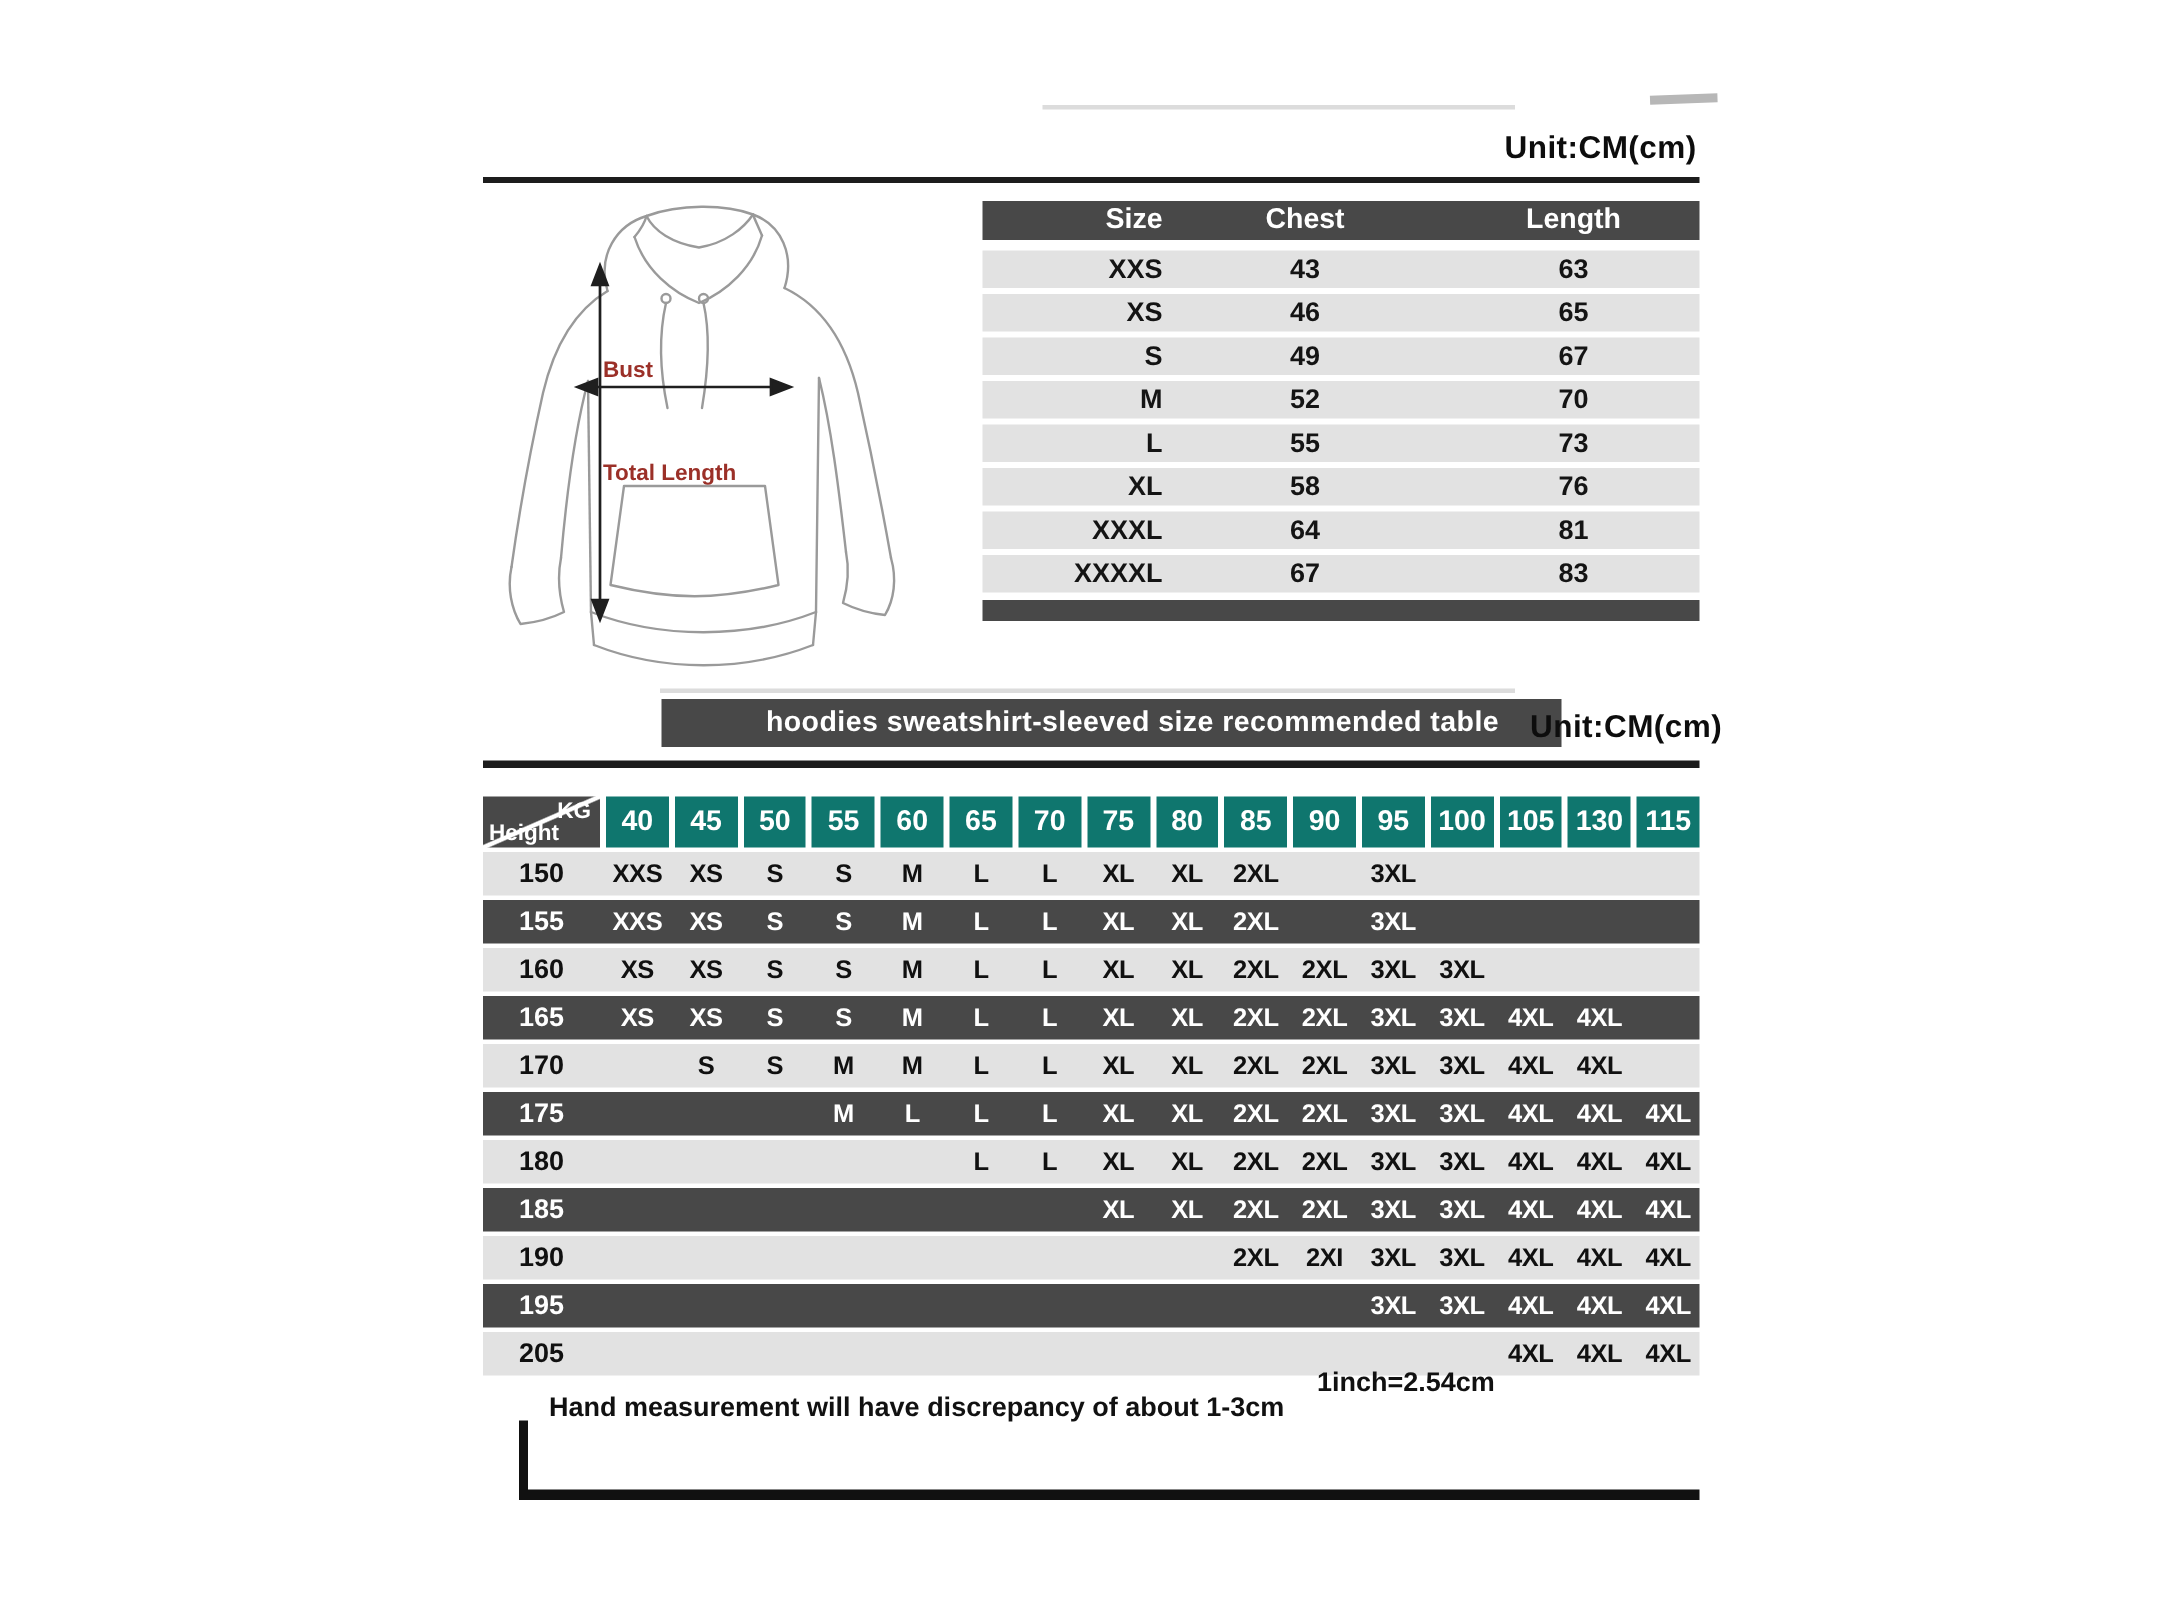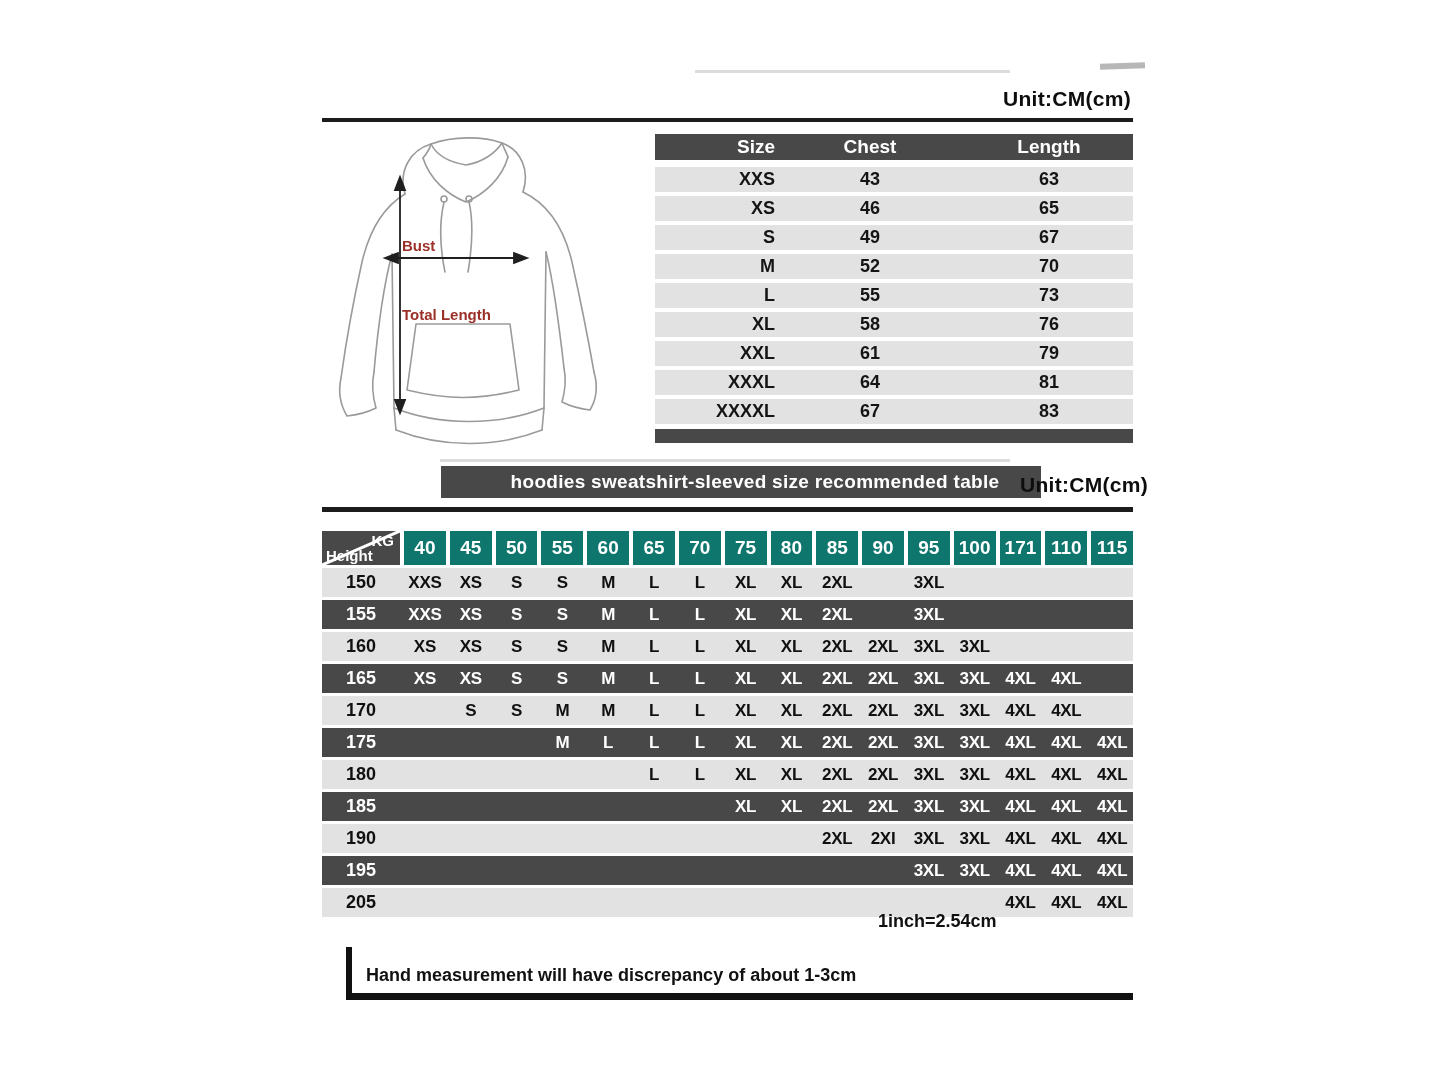--- a/index.html
+++ b/index.html
@@ -29,21 +29,21 @@
   .m-hcell{flex:1;background:#0f766e;color:#fff;display:flex;align-items:center;justify-content:center;font-size:19px;}
   .m-rows{display:flex;flex-direction:column;gap:3px;}
   .m-row{display:flex;gap:4px;height:29px;align-items:center;font-size:17px;}
   .m-row.light{background:#e2e2e2;color:#101010;}
   .m-row.dark{background:#484848;color:#ffffff;}
   .m-hlabel{width:78px;flex:none;text-align:center;font-size:18px;}
   .m-cell{flex:1;text-align:center;letter-spacing:-0.3px;}
 
   
   .fn-vbar{position:absolute;left:346px;top:947px;width:6px;height:50px;background:#111;}
-  .fn-text{position:absolute;left:366px;top:965px;font-size:18px;color:#111;}
+  .fn-text{position:absolute;left:366px;top:928px;font-size:18px;color:#111;}
   .fn-conv{position:absolute;left:878px;top:911px;font-size:18px;color:#111;}
   .fn-hline{position:absolute;left:346px;top:993px;width:787px;height:7px;background:#111;}
 
   svg text{font-family:"Liberation Sans",sans-serif;}
 </style>
 </head>
 <body>
 
 <div class="canvas">
 
@@ -122,25 +122,20 @@
           <div class="c0">L</div>
           <div class="c1">55</div>
           <div class="c2">73</div>
         </div>
         <div class="st-row">
           <div class="c0">XL</div>
           <div class="c1">58</div>
           <div class="c2">76</div>
         </div>
         <div class="st-row">
-          <div class="c0">XXL</div>
-          <div class="c1">61</div>
-          <div class="c2">79</div>
-        </div>
-        <div class="st-row">
           <div class="c0">XXXL</div>
           <div class="c1">64</div>
           <div class="c2">81</div>
         </div>
         <div class="st-row">
           <div class="c0">XXXXL</div>
           <div class="c1">67</div>
           <div class="c2">83</div>
         </div>
       </div>
@@ -165,22 +160,22 @@
         <div class="m-hcell">55</div>
         <div class="m-hcell">60</div>
         <div class="m-hcell">65</div>
         <div class="m-hcell">70</div>
         <div class="m-hcell">75</div>
         <div class="m-hcell">80</div>
         <div class="m-hcell">85</div>
         <div class="m-hcell">90</div>
         <div class="m-hcell">95</div>
         <div class="m-hcell">100</div>
-        <div class="m-hcell">171</div>
-        <div class="m-hcell">110</div>
+        <div class="m-hcell">105</div>
+        <div class="m-hcell">130</div>
         <div class="m-hcell">115</div>
       </div>
     <div class="m-rows">
         <div class="m-row light">
           <div class="m-hlabel">150</div>
           <div class="m-cell">XXS</div>
           <div class="m-cell">XS</div>
           <div class="m-cell">S</div>
           <div class="m-cell">S</div>
           <div class="m-cell">M</div>

